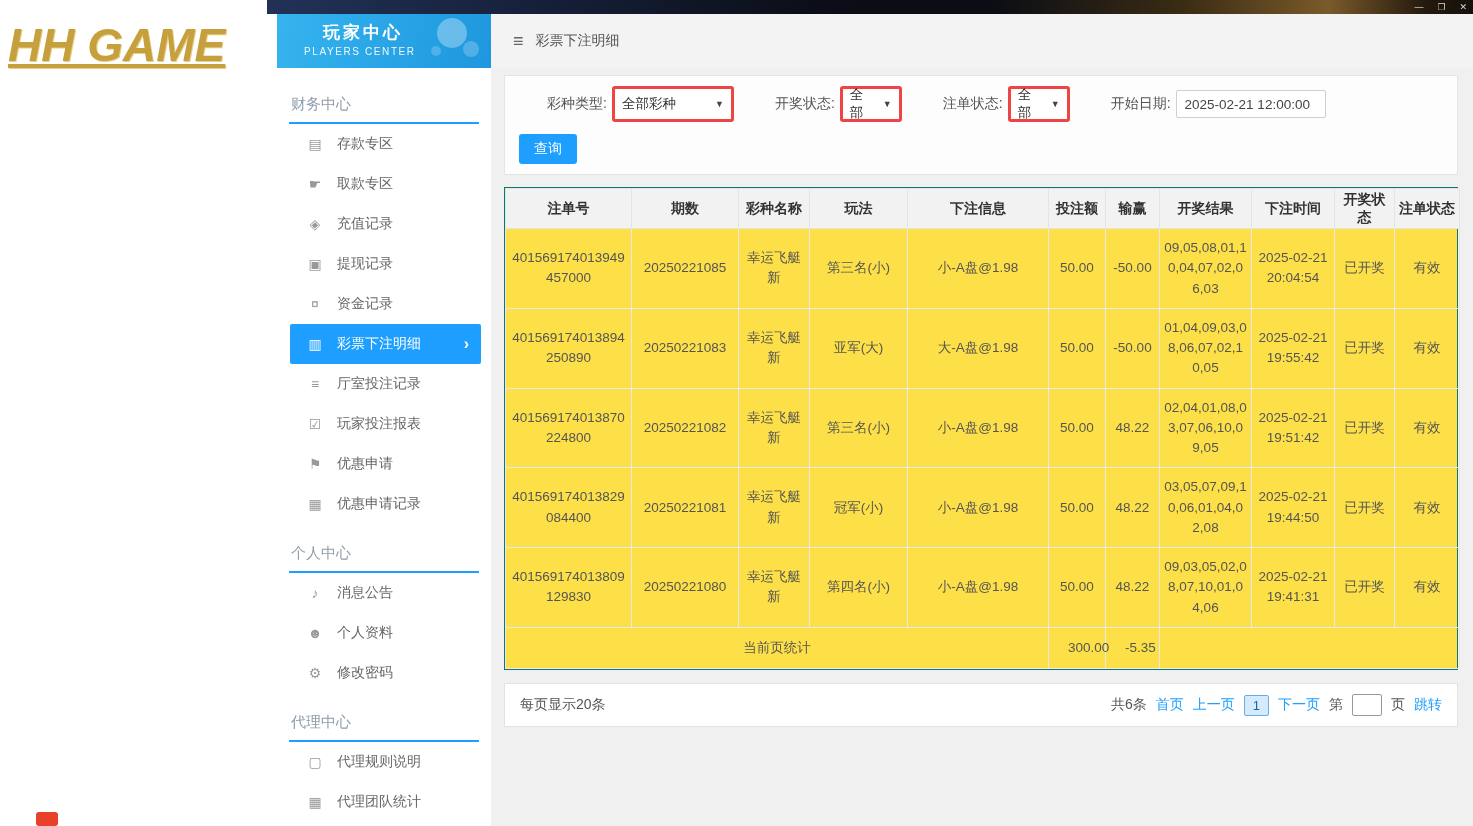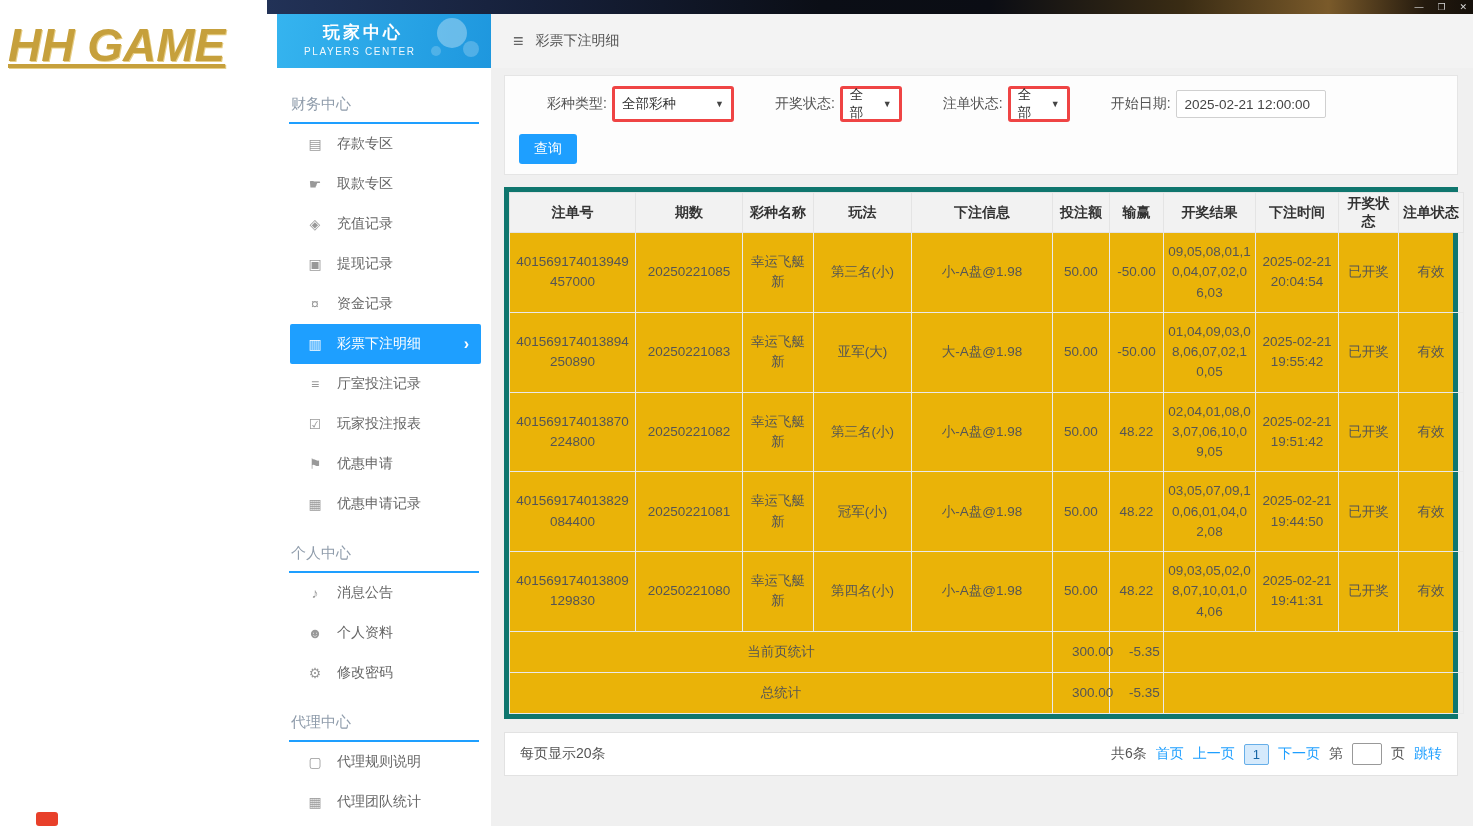--- a/index.html
+++ b/index.html
@@ -54,21 +54,21 @@
   .selectbox { display: inline-flex; align-items: center; justify-content: space-between; border: 3px solid #ef4444;
                border-radius: 3px; background: #fff; height: 36px; padding: 0 7px; font-size: 13.5px; color: #333; cursor: pointer; }
   .sb-wide { width: 122px; }
   .sb-small { width: 62px; }
   .caret { font-size: 9px; color: #444; margin-left: 8px; }
   .dateinput { width: 150px; height: 28px; border: 1px solid #d0d0d0; border-radius: 2px; padding: 0 8px;
                font-size: 13.5px; color: #444; background: #fff; font-family: inherit; }
   .query-btn { margin-top: 12px; background: #1E9FFF; color: #fff; border: none; border-radius: 3px; height: 30px;
                padding: 0 15px; font-size: 14px; cursor: pointer; font-family: inherit; }
 
-  .table-panel { margin: 0 15px 0 13px; background: #eab308; border: 5px solid #0f766e; }
+  .table-panel { margin: 0 15px 0 13px; background: #fde047; border: 1px solid #0f766e; }
   table { width: 100%; border-collapse: collapse; table-layout: fixed; }
   th { background: #f2f2f2; border: 1px solid #e4e4e4; height: 40px; font-size: 14px; color: #333;
        font-weight: bold; padding: 0 3px; }
   td { border: 1px solid #eaeaea; font-size: 13.5px; color: #555; text-align: center; padding: 9px 4px; line-height: 1.5; }
   td.brk { word-break: break-all; }
   .sumrow td { padding: 10px 19px; }
 
   .footer-panel { margin: 13px 15px 0 13px; background: #fff; border: 1px solid #e2e2e2; height: 44px;
                   display: flex; align-items: center; justify-content: space-between; padding: 0 15px;
                   font-size: 14px; color: #555; }
@@ -304,26 +304,20 @@
               <td>2025-02-21 19:41:31</td>
               <td>已开奖</td>
               <td>有效</td>
             </tr>
             <tr class="sumrow">
               <td colspan="5">当前页统计</td>
               <td>300.00</td>
               <td>-5.35</td>
               <td colspan="4"></td>
             </tr>
-            <tr class="sumrow">
-              <td colspan="5">总统计</td>
-              <td>300.00</td>
-              <td>-5.35</td>
-              <td colspan="4"></td>
-            </tr>
           </tbody>
         </table>
     </div>
 
     <div class="footer-panel">
       <span>每页显示20条</span>
       <div class="pager">
         <span>共6条</span>
         <a>首页</a>
         <a>上一页</a>

